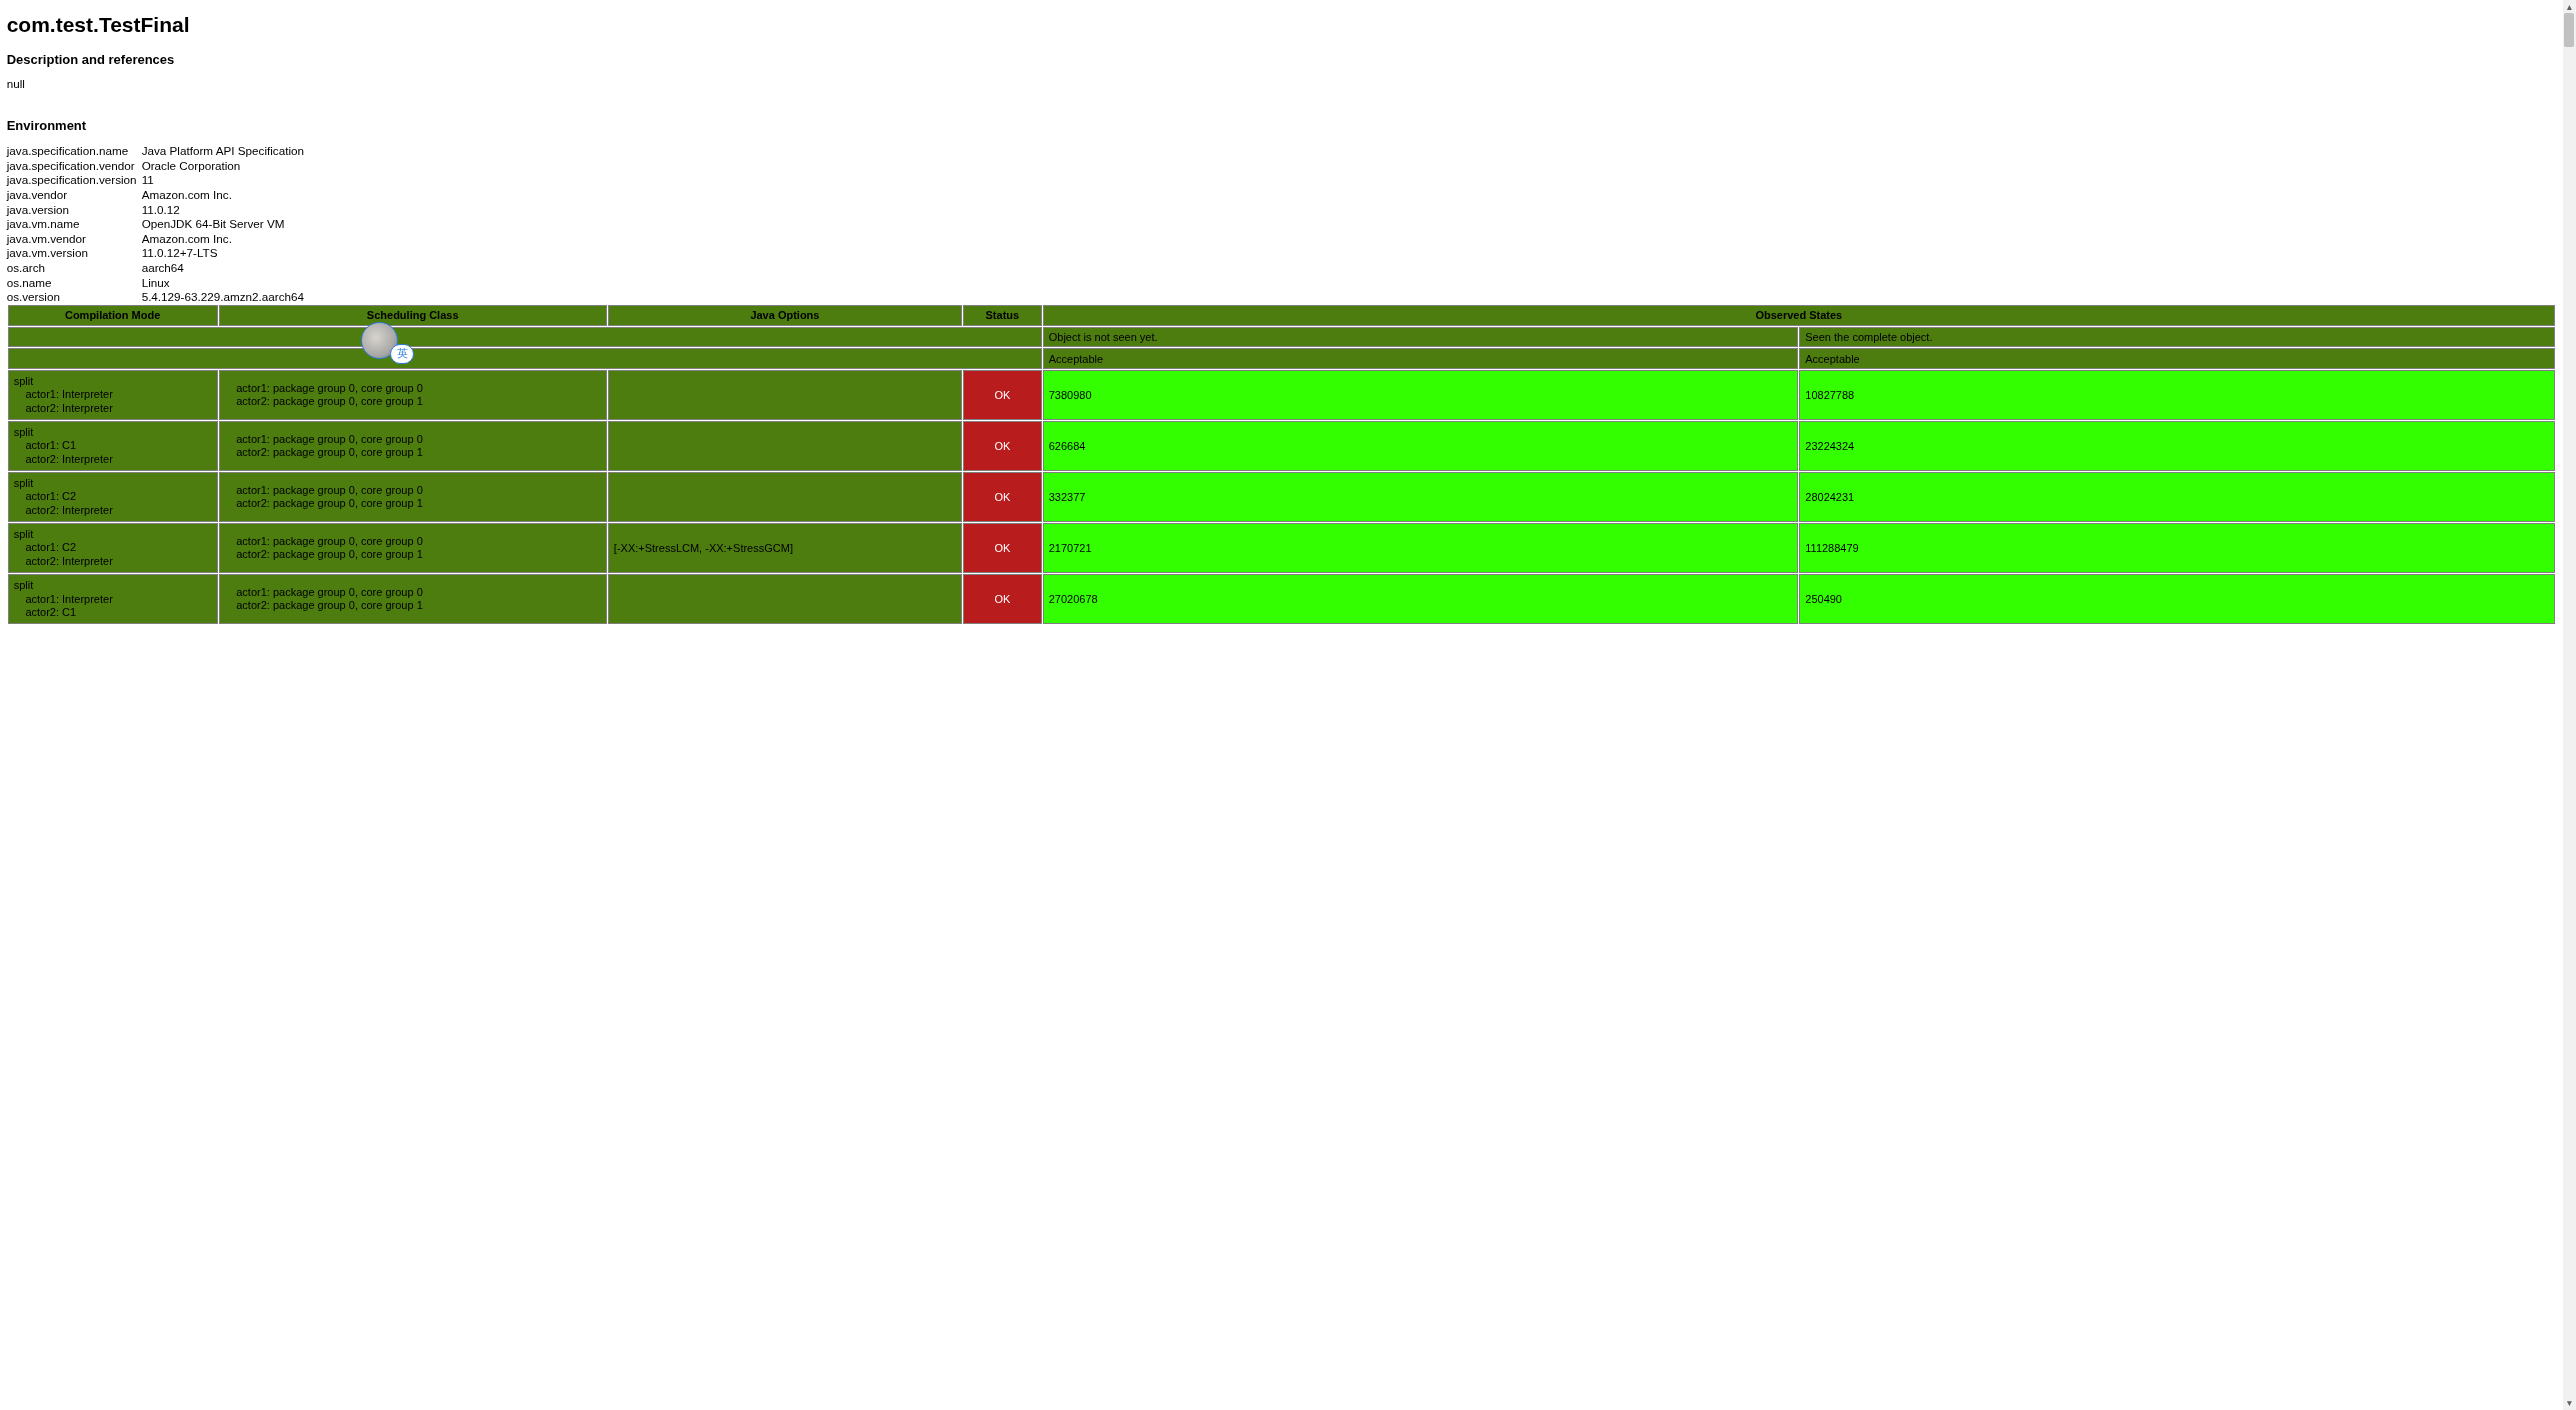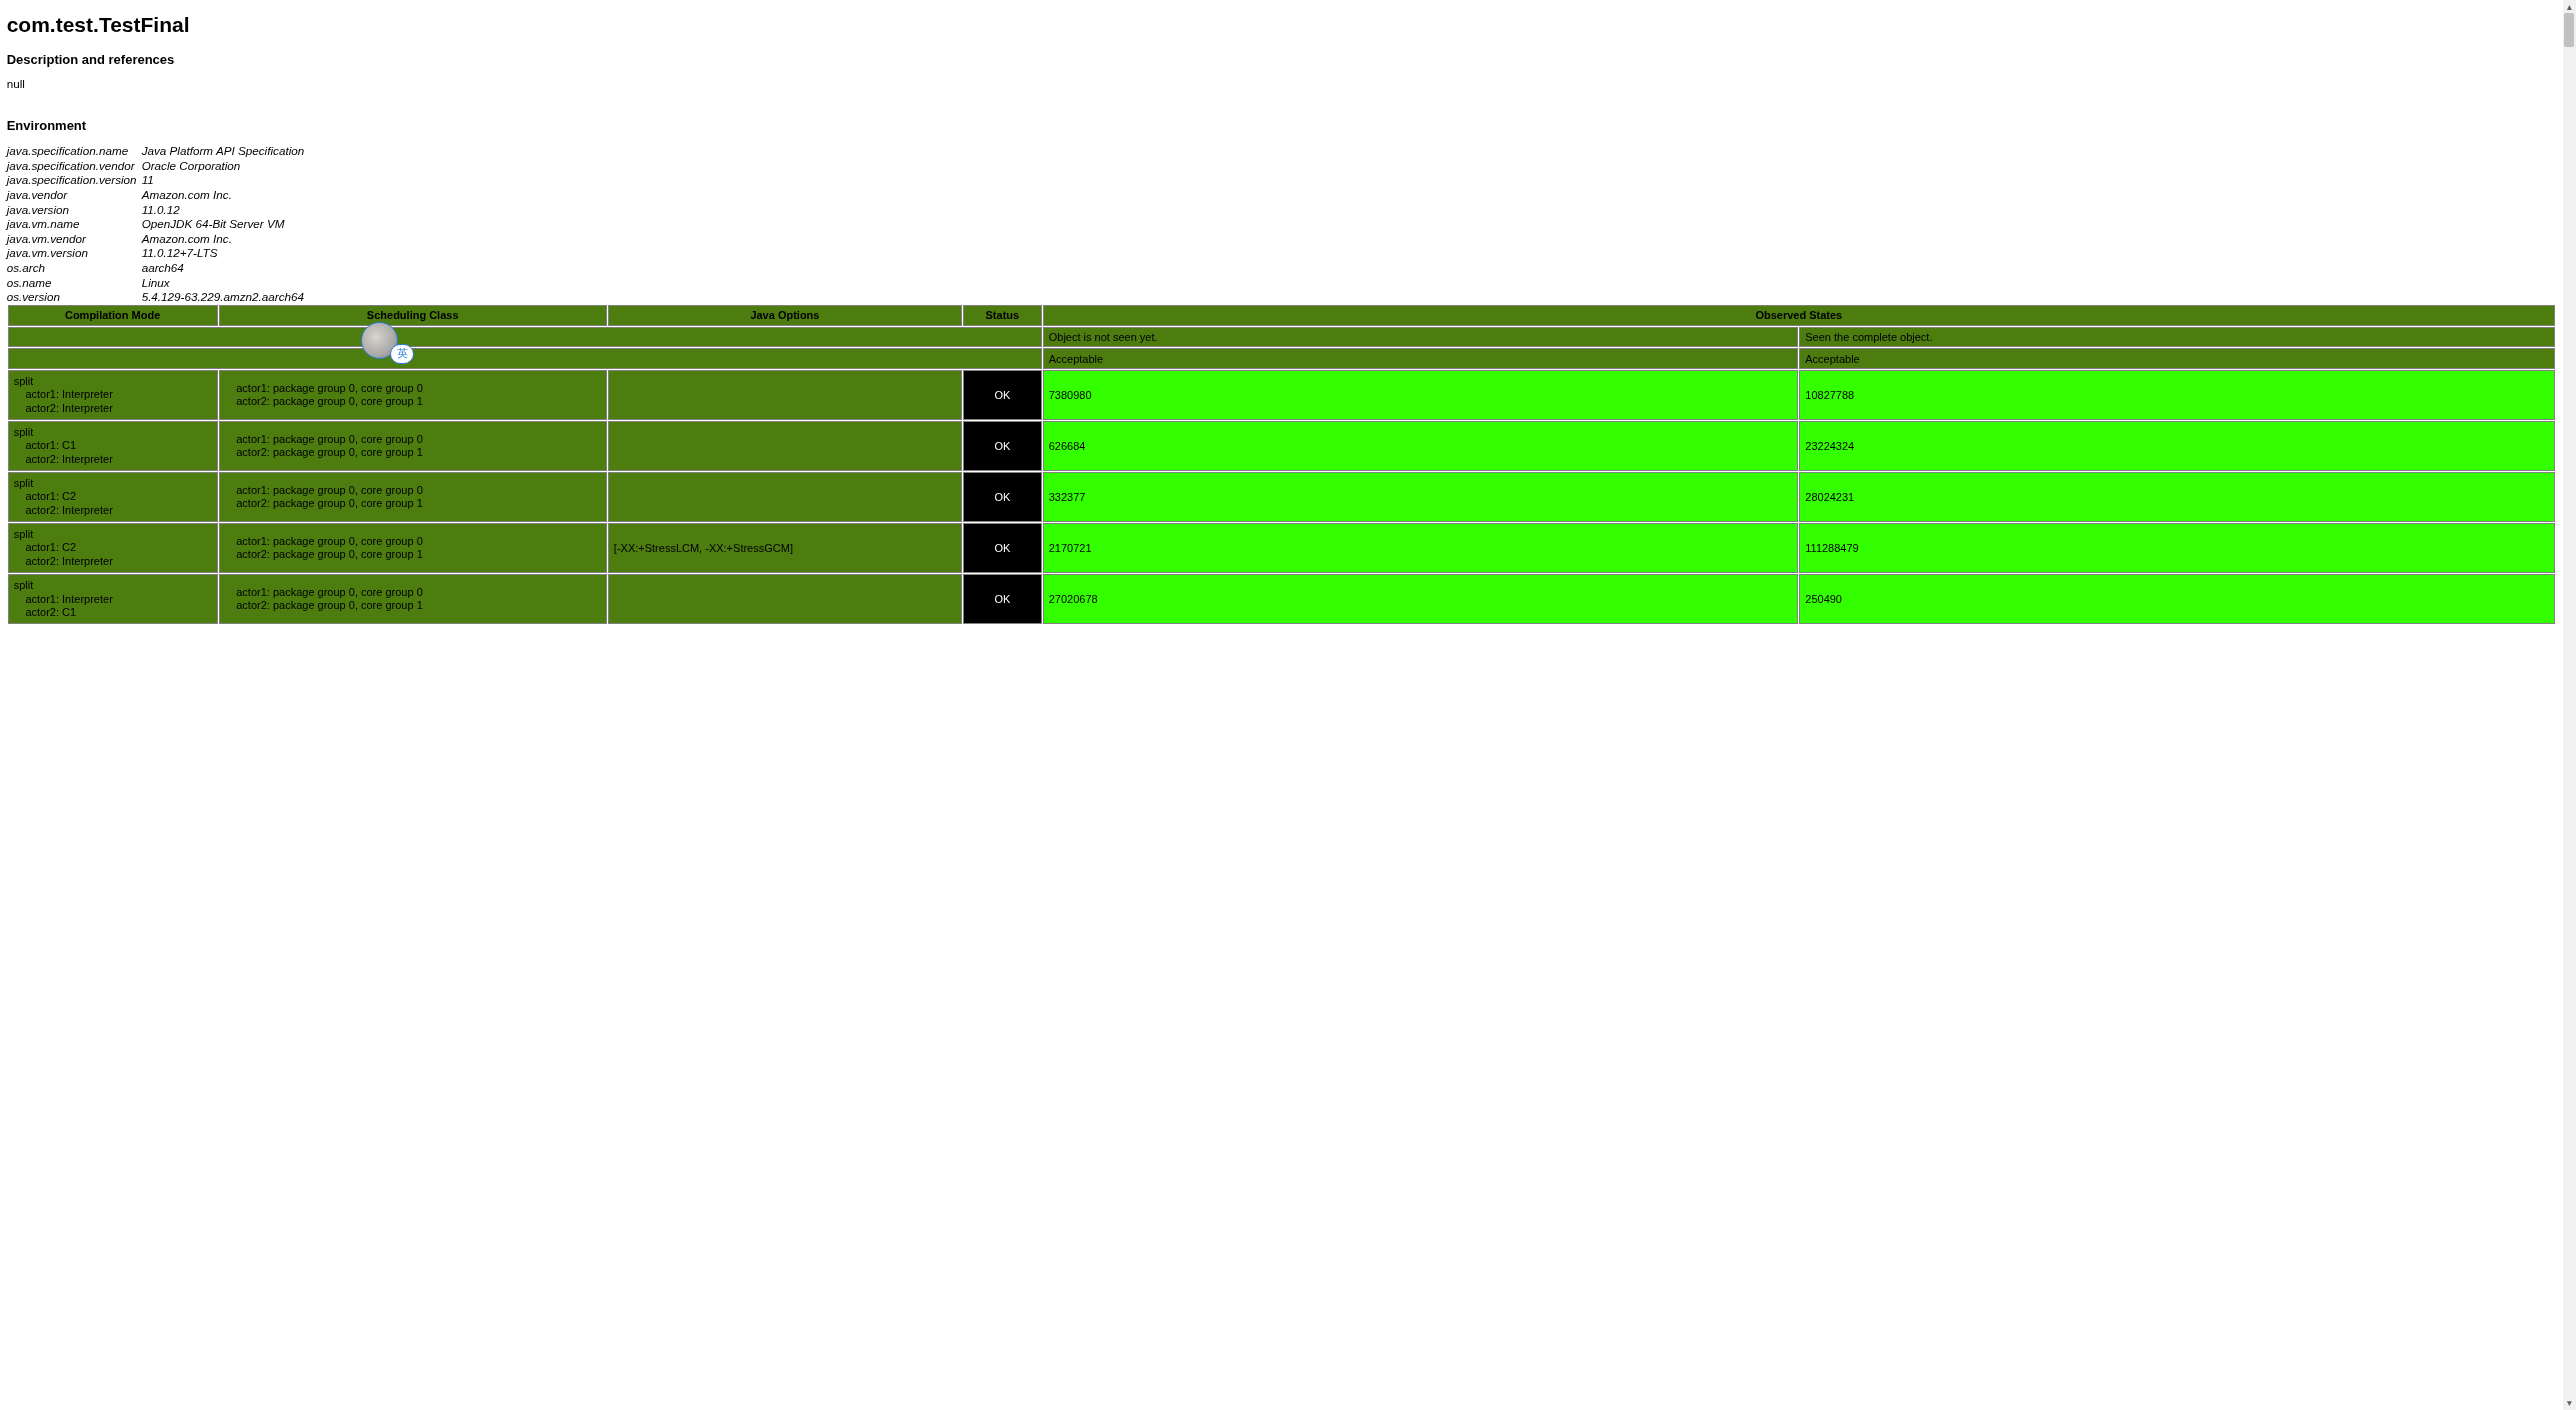--- a/index.html
+++ b/index.html
@@ -27,21 +27,20 @@
     margin-bottom: 28px;
   }
   table.env {
     border-collapse: collapse;
     font-size: 11.7px;
   }
   table.env td {
     padding: 0.8px 5px 0.8px 0;
     vertical-align: top;
     white-space: nowrap;
-    font-style: italic;
   }
   table.results {
     border-collapse: separate;
     border-spacing: 1.7px;
     width: 100%;
     table-layout: fixed;
     font-size: 11px;
   }
   table.results th, table.results td {
     border: 0.8px solid #808080;
@@ -51,21 +50,21 @@
     background: #4d7c0f;
   }
   table.results th {
     font-weight: bold;
     text-align: center;
   }
   table.results td.left {
     text-align: left;
   }
   table.results td.ok {
-    background: #000000;
+    background: #b91c1c;
     color: #fff;
     text-align: center;
     font-weight: normal;
   }
   table.results td.val {
     background: #33ff00;
     padding-right: 8.4px;
   }
   col.c-comp  { width: 8%; }
   col.c-sched { width: 14.8%; }

